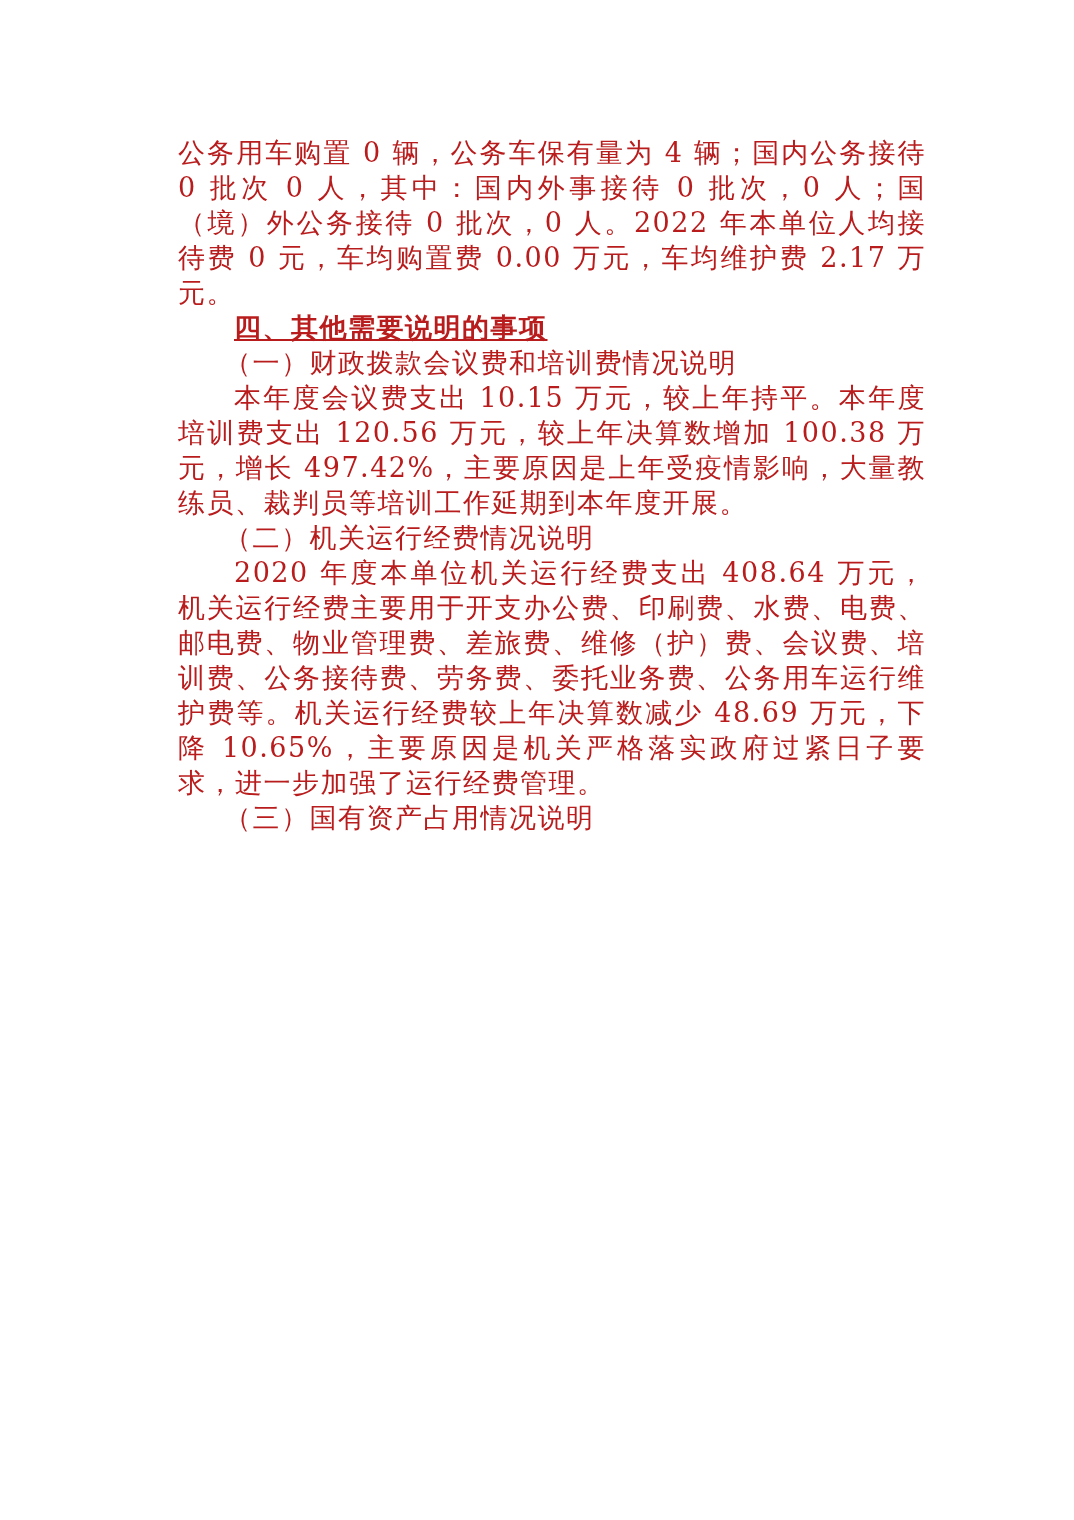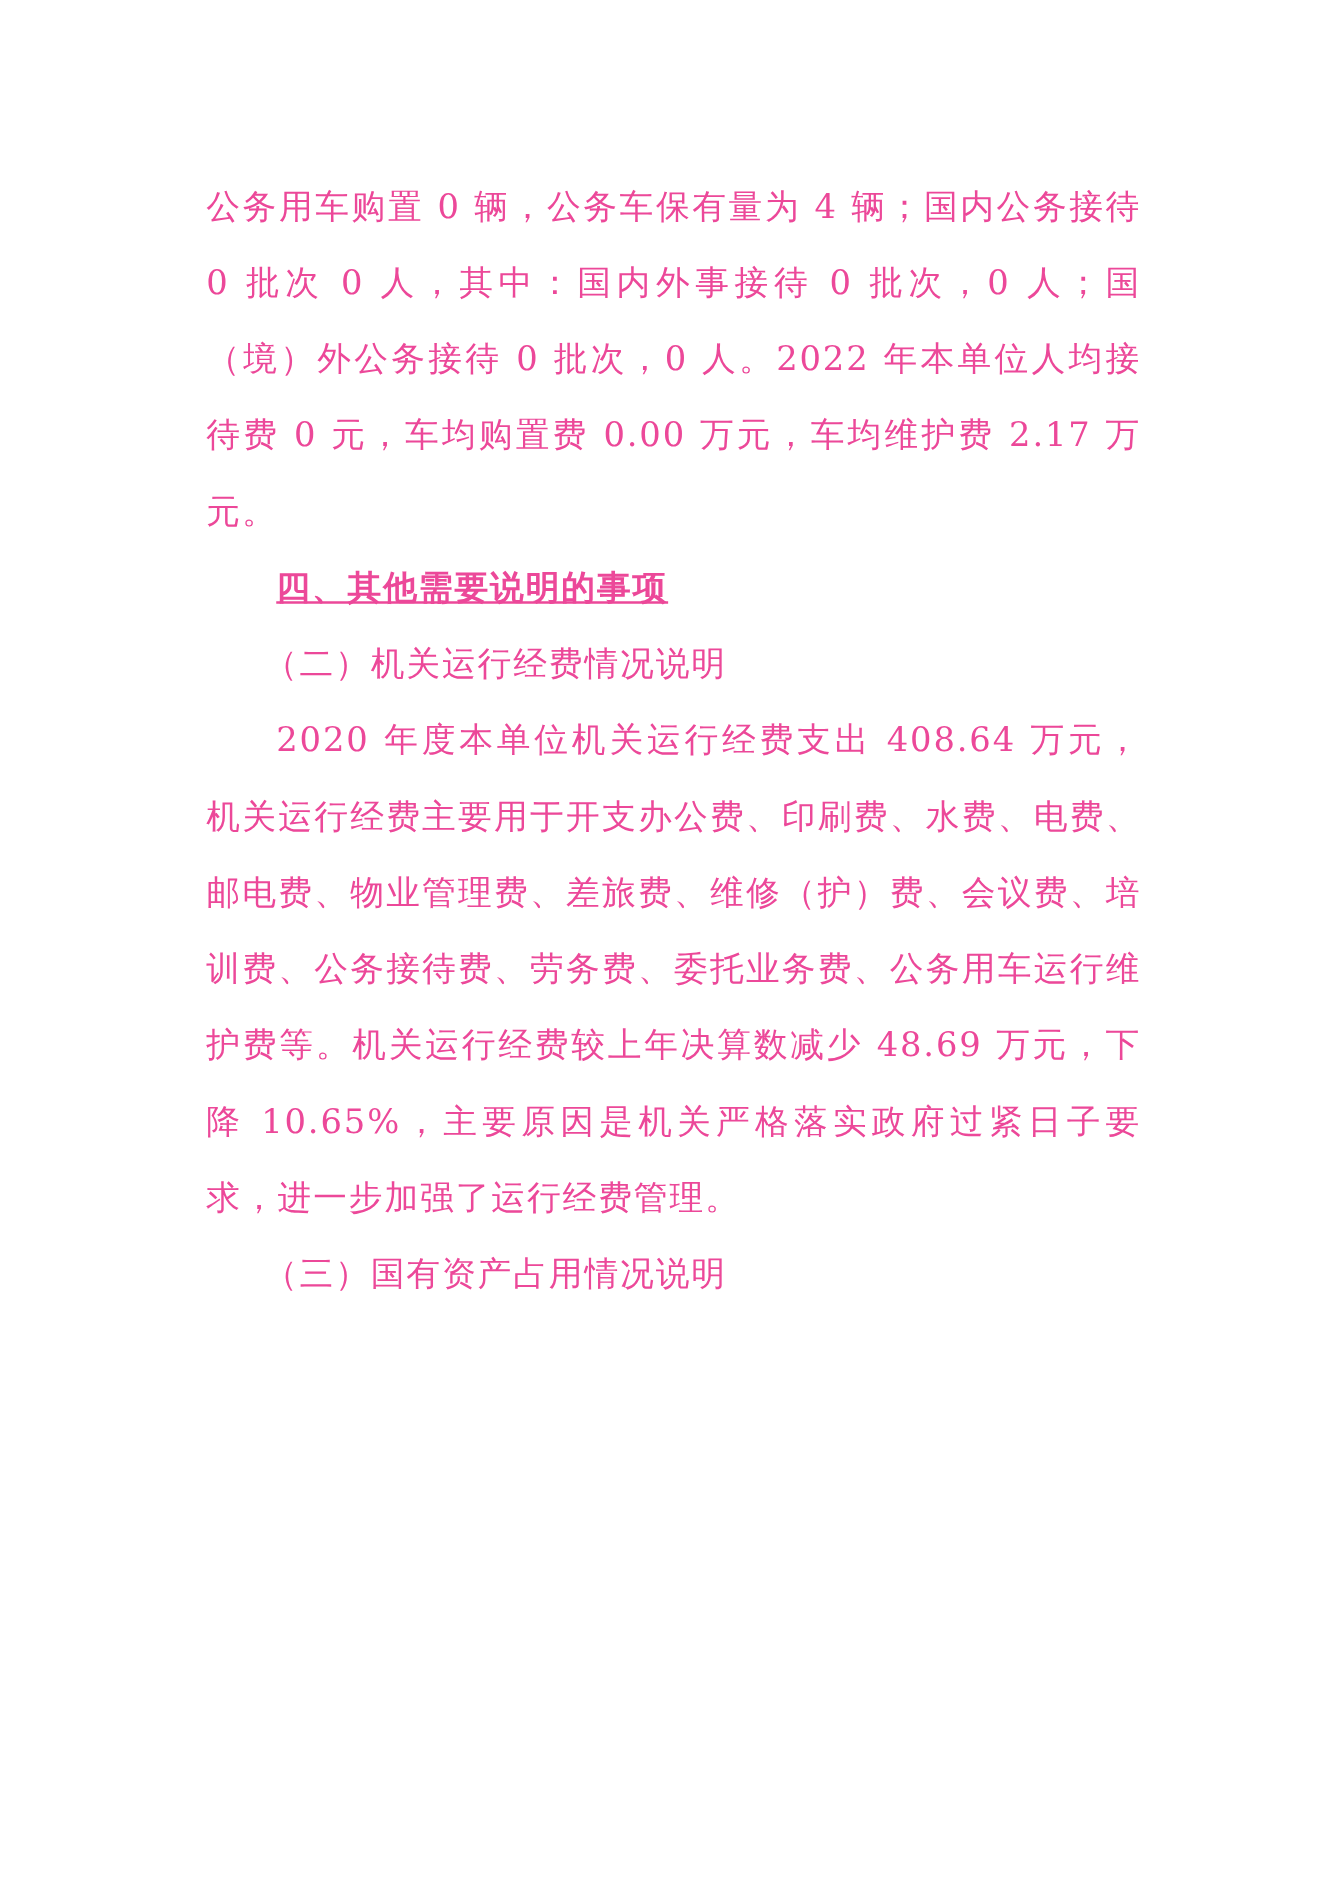--- a/index.html
+++ b/index.html
@@ -1,29 +1,31 @@
 <!DOCTYPE html>
 <html><head>
 <meta charset="utf-8">
 <style>
   html, body { margin: 0; padding: 0; background: #ffffff; }
   body { width: 1074px; height: 1520px; position: relative; overflow: hidden; }
   .page {
-    position: absolute; left: 165px; top: 135px; width: 748px;
+    position: absolute; left: 178px; top: 135px; width: 748px;
     font-family: "DejaVu Serif", "Liberation Serif", serif;
-    font-size: 27px; color: #ec4899; line-height: 61px;
+    font-size: 27px; color: #b91c1c; line-height: 35px;
     letter-spacing: 1.5px;
   }
   .page p { margin: 0; text-align: justify; text-align-last: left; }
   .indent { text-indent: 56px; }
   .h-section { font-family: "DejaVu Sans", "Liberation Sans", sans-serif; font-weight: bold; text-indent: 56px; text-decoration: underline; }
   .h-sub { text-indent: 46px; }
 </style>
 </head>
 <body>
 
 <div class="page">
   <p>公务用车购置 0 辆，公务车保有量为 4 辆；国内公务接待 0 批次 0 人，其中：国内外事接待 0 批次，0 人；国（境）外公务接待 0 批次，0 人。2022 年本单位人均接待费 0 元，车均购置费 0.00 万元，车均维护费 2.17 万元。</p>
   <p class="h-section">四、其他需要说明的事项</p>
+  <p class="h-sub">（一）财政拨款会议费和培训费情况说明</p>
+  <p class="indent">本年度会议费支出 10.15 万元，较上年持平。本年度培训费支出 120.56 万元，较上年决算数增加 100.38 万元，增长 497.42%，主要原因是上年受疫情影响，大量教练员、裁判员等培训工作延期到本年度开展。</p>
   <p class="h-sub">（二）机关运行经费情况说明</p>
   <p class="indent">2020 年度本单位机关运行经费支出 408.64 万元，机关运行经费主要用于开支办公费、印刷费、水费、电费、邮电费、物业管理费、差旅费、维修（护）费、会议费、培训费、公务接待费、劳务费、委托业务费、公务用车运行维护费等。机关运行经费较上年决算数减少 48.69 万元，下降 10.65%，主要原因是机关严格落实政府过紧日子要求，进一步加强了运行经费管理。</p>
   <p class="h-sub">（三）国有资产占用情况说明</p>
 </div>
 
 </body></html>

